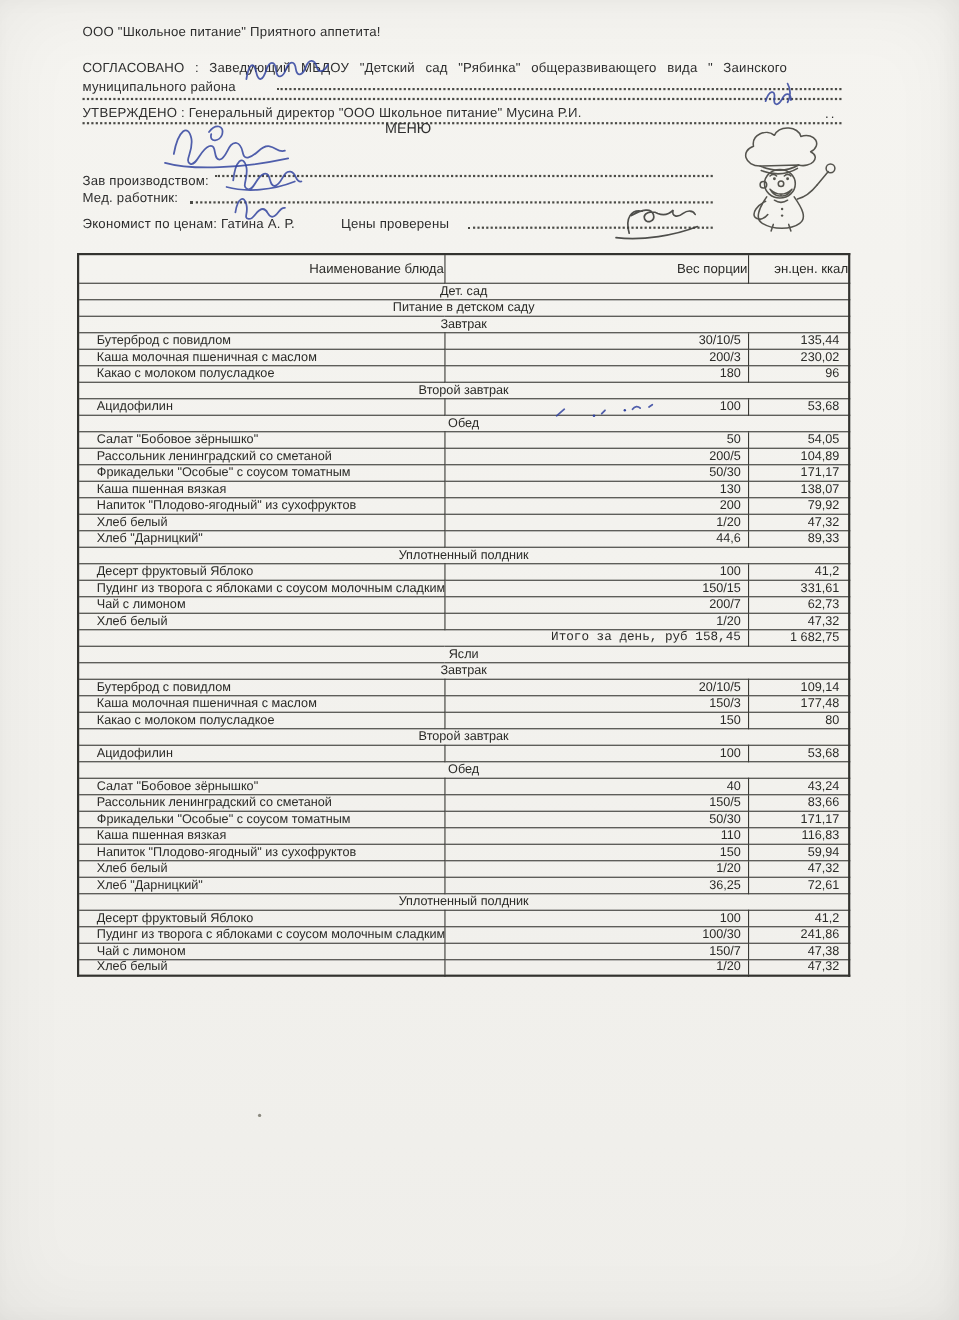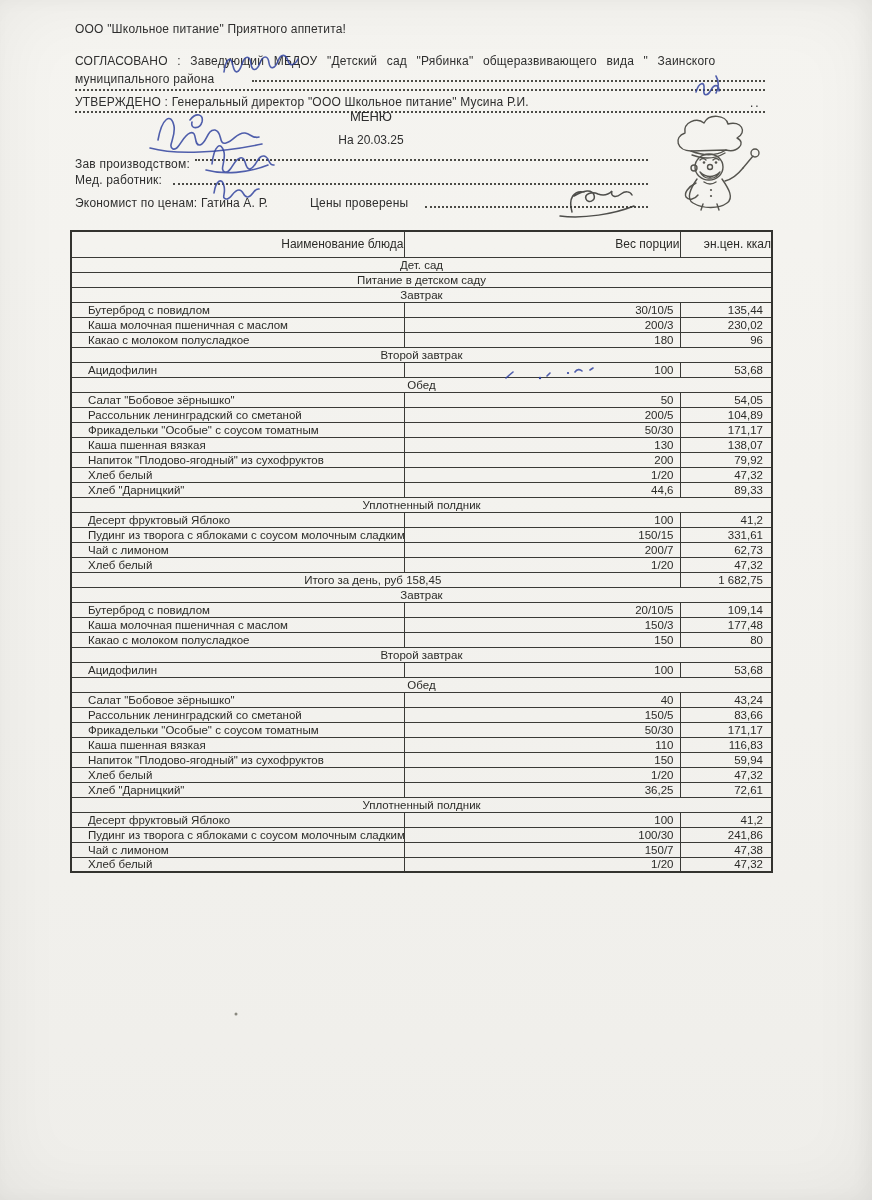--- a/index.html
+++ b/index.html
@@ -37,21 +37,21 @@
     border:1px solid #3a3a36;
     height:15px; line-height:12px;
     font-weight:normal; overflow:hidden; white-space:nowrap;
   }
   table.menu{ border:2px solid #33332f; }
   table.menu thead th{ height:26px; text-align:right; font-size:12px; }
   td.c-name{ text-align:left; padding-left:16px; }
   td.c-weight{ text-align:right; padding-right:6px;margin-top:44px; }
   td.c-kcal{ text-align:right; padding-right:8px; }
   td.c-section{ text-align:center; }
-  td.c-total{ text-align:center; padding-right:6px; }
+  td.c-total{ text-align:right; padding-right:6px;font-family:Liberation Mono, monospace; }
 
   svg.overlay{ position:absolute; left:0; top:0; pointer-events:none; }
   .ink-blue{ stroke:#31439f; fill:none; stroke-width:1.6; stroke-linecap:round; opacity:0.85; }
   .ink-dark{ stroke:#3c3c38; fill:none; stroke-width:1.5; stroke-linecap:round; opacity:0.9; }
   .chef-line{ stroke:#55544e; fill:none; stroke-width:1.4; stroke-linecap:round; stroke-linejoin:round; }
 </style>
 </head>
 <body>
 
 <div class="page">
@@ -61,21 +61,20 @@
   <div class="abs hdr-line agreed1" style="left:75px; top:54px;">СОГЛАСОВАНО : Заведующий МБДОУ "Детский сад "Рябинка" общеразвивающего вида " Заинского</div>
   <div class="abs hdr-line" style="left:75px; top:72px;">муниципального района</div>
   <div class="dots" style="left:252px; top:70px; width:513px;"></div>
   <div class="dots" style="left:75px;  top:79px; width:690px;"></div>
 
   <div class="abs hdr-line" style="left:75px; top:95px;">УТВЕРЖДЕНО : Генеральный директор "ООО Школьное питание" Мусина Р.И.</div>
   <div class="abs suffix-dots" style="left:750px; top:96px;">..</div>
   <div class="dots" style="left:75px; top:101px; width:690px;"></div>
 
   <div class="abs menu-title centered" style="left:75px; top:109px; width:592px;">МЕНЮ</div>
-  <div class="abs menu-date centered" style="left:75px; top:133px; width:592px;">На 20.03.25</div>
 
   <div class="abs hdr-line" style="left:75px; top:145px;margin-top:12px;">Зав производством:</div>
   <div class="dots" style="left:195px; top:149px; width:453px;"></div>
 
   <div class="abs hdr-line" style="left:75px; top:173px;">Мед. работник:</div>
   <div class="dots" style="left:173px; top:173px; width:475px;"></div>
 
   <div class="abs hdr-line" style="left:75px; top:196px;">Экономист по ценам: Гатина А. Р.</div>
   <div class="abs hdr-line" style="left:310px; top:196px;">Цены проверены</div>
   <div class="dots" style="left:425px; top:196px; width:223px;"></div>
@@ -183,20 +182,23 @@
           <td class="c-kcal">62,73</td>
         </tr>
         <tr>
           <td class="c-name">Хлеб белый</td>
           <td class="c-weight">1/20</td>
           <td class="c-kcal">47,32</td>
         </tr>
         <tr>
           <td class="c-total" colspan="2">Итого за день, руб 158,45</td>
           <td class="c-kcal">1 682,75</td>
+        </tr>
+        <tr>
+          <td class="c-section" colspan="3">Ясли</td>
         </tr>
         <tr>
           <td class="c-section" colspan="3">Завтрак</td>
         </tr>
         <tr>
           <td class="c-name">Бутерброд с повидлом</td>
           <td class="c-weight">20/10/5</td>
           <td class="c-kcal">109,14</td>
         </tr>
         <tr>

